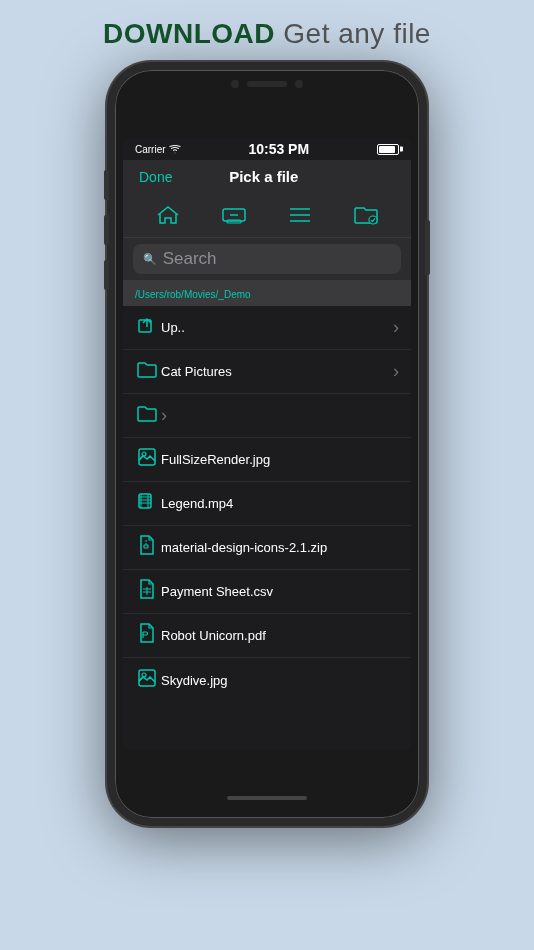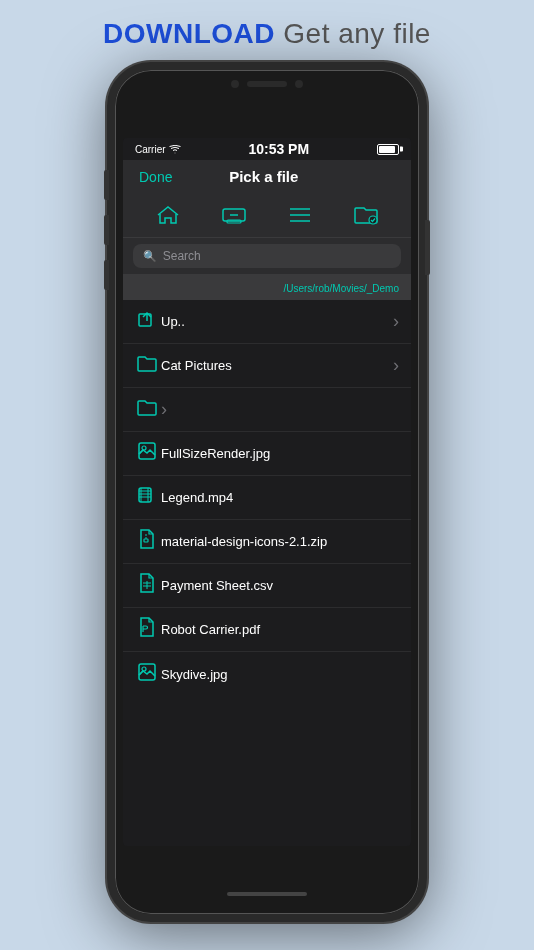--- a/index.html
+++ b/index.html
@@ -17,32 +17,32 @@
       position: absolute;
       top: 18px;
       left: 0; right: 0;
       text-align: center;
       font-size: 28px;
       font-weight: 300;
       color: #555;
       letter-spacing: 0.5px;
     }
     .top-label .highlight {
-      color: #1d4ed8;
+      color: #14532d;
       font-weight: 700;
     }
 
     
     .phone-frame {
       position: absolute;
       top: 62px;
       left: 50%;
       transform: translateX(-50%);
       width: 320px;
-      height: 860px;
+      height: 764px;
       background: #1a1a1a;
       border-radius: 44px;
       border: 8px solid #2a2a2a;
       box-shadow:
         0 0 0 2px #444,
         0 12px 60px rgba(0,0,0,0.5),
         inset 0 0 0 1px #555;
     }
 
     
@@ -177,28 +177,27 @@
       align-items: center;
       padding: 5px 10px;
       gap: 6px;
     }
     .search-icon-small {
       color: #8e8e93;
       font-size: 11px;
     }
     .search-placeholder {
       color: #8e8e93;
-      font-size: 12px;
+      font-size: 17px;
     }
 
     
     .path-bar {
       background: #3a3a3c;
       padding: 4px 12px;
-      text-align: right;
     }
     .path-text {
       color: #00c9b1;
       font-size: 10px;
     }
 
     
     .file-list {
       background: #1c1c1e;
       overflow-y: auto;
@@ -426,21 +425,21 @@
             </svg></div>
           <span class="file-name">Payment Sheet.csv</span>
         </div>
         <div class="file-item">
           <div class="file-icon"><svg width="16" height="20" viewBox="0 0 16 20" fill="none">
               <path d="M2 1 L10 1 L14 5 L14 19 L2 19 Z" stroke="#00c9b1" stroke-width="1.5" fill="none"></path>
               <path d="M10 1 L10 5 L14 5" stroke="#00c9b1" stroke-width="1.2" fill="none"></path>
               <path d="M4 9 L4 15" stroke="#00c9b1" stroke-width="1.2"></path>
               <path d="M4 9 L7 9 Q8.5 9 8.5 10.5 Q8.5 12 7 12 L4 12" stroke="#00c9b1" stroke-width="1.2" fill="none"></path>
             </svg></div>
-          <span class="file-name">Robot Carrier.pdf</span>
+          <span class="file-name">Robot Unicorn.pdf</span>
         </div>
         <div class="file-item">
           <div class="file-icon"><svg width="18" height="18" viewBox="0 0 18 18" fill="none">
               <rect x="1" y="1" width="16" height="16" rx="2" stroke="#00c9b1" stroke-width="1.5"></rect>
               <path d="M1 12 L5 8 L9 11 L12 8 L17 13" stroke="#00c9b1" stroke-width="1.5" fill="none"></path>
               <circle cx="6" cy="6" r="2" stroke="#00c9b1" stroke-width="1.2" fill="none"></circle>
               <path d="M1 12 L5 8" stroke="#00c9b1" stroke-width="1.2" fill="none"></path>
               <rect x="3" y="3" width="12" height="12" rx="1" stroke="none" fill="none"></rect>
             </svg></div>
           <span class="file-name">Skydive.jpg</span>

